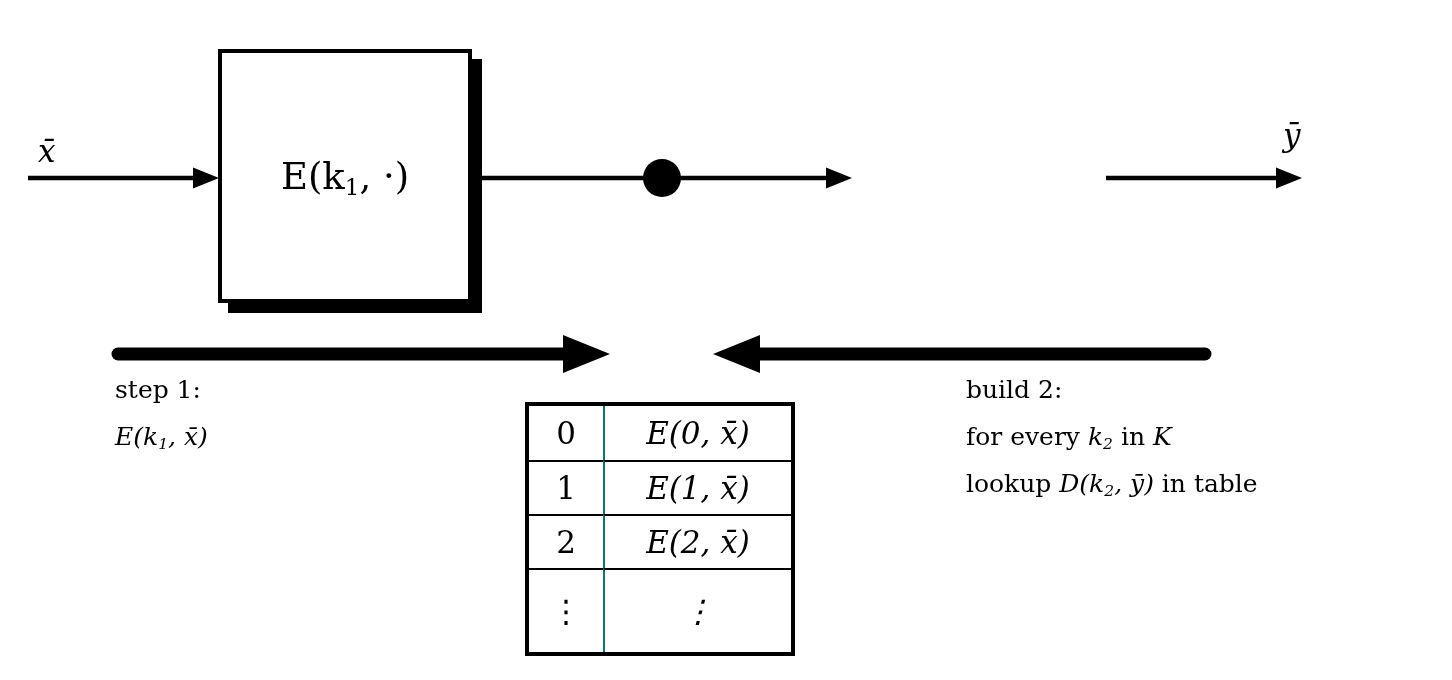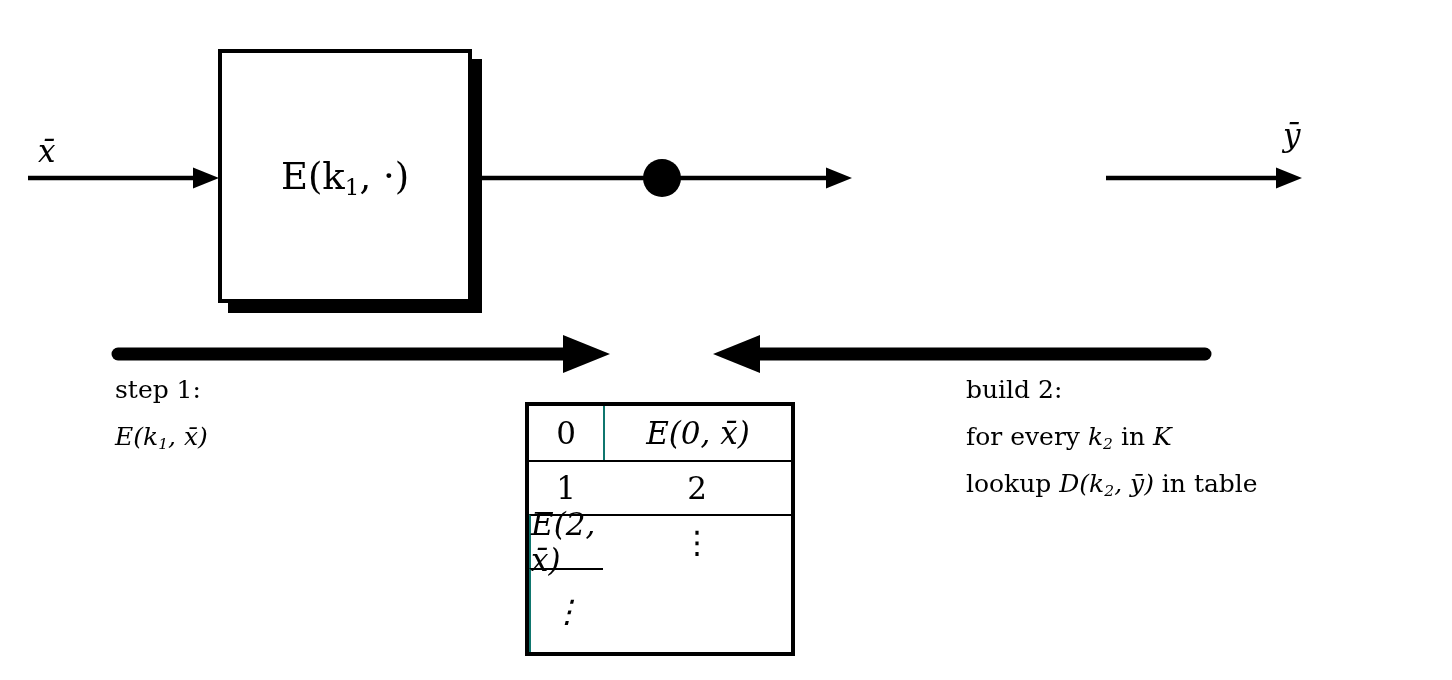--- a/index.html
+++ b/index.html
@@ -76,19 +76,20 @@
   <div class="caption" id="step2-caption">
     <div>build 2:</div>
     <div><span>for every </span><span class="math"><span>k</span><sub>2</sub></span><span> in </span><span class="math">K</span></div>
     <div><span>lookup </span><span class="math"><span>D(k</span><sub>2</sub><span>, ȳ)</span></span><span> in table</span></div>
   </div>
 
   <div class="lookup">
     <div class="cell key">0</div>
     <div class="cell val">E(0, x̄)</div>
     <div class="cell key bt">1</div>
+    <div class="cell val bt">E(1, x̄)</div>
     <div class="cell key bt">2</div>
     <div class="cell val bt">E(2, x̄)</div>
     <div class="cell key bt">⋮</div>
     <div class="cell val bt">⋮</div>
   </div>
 
 </div>
 
 </body></html>

